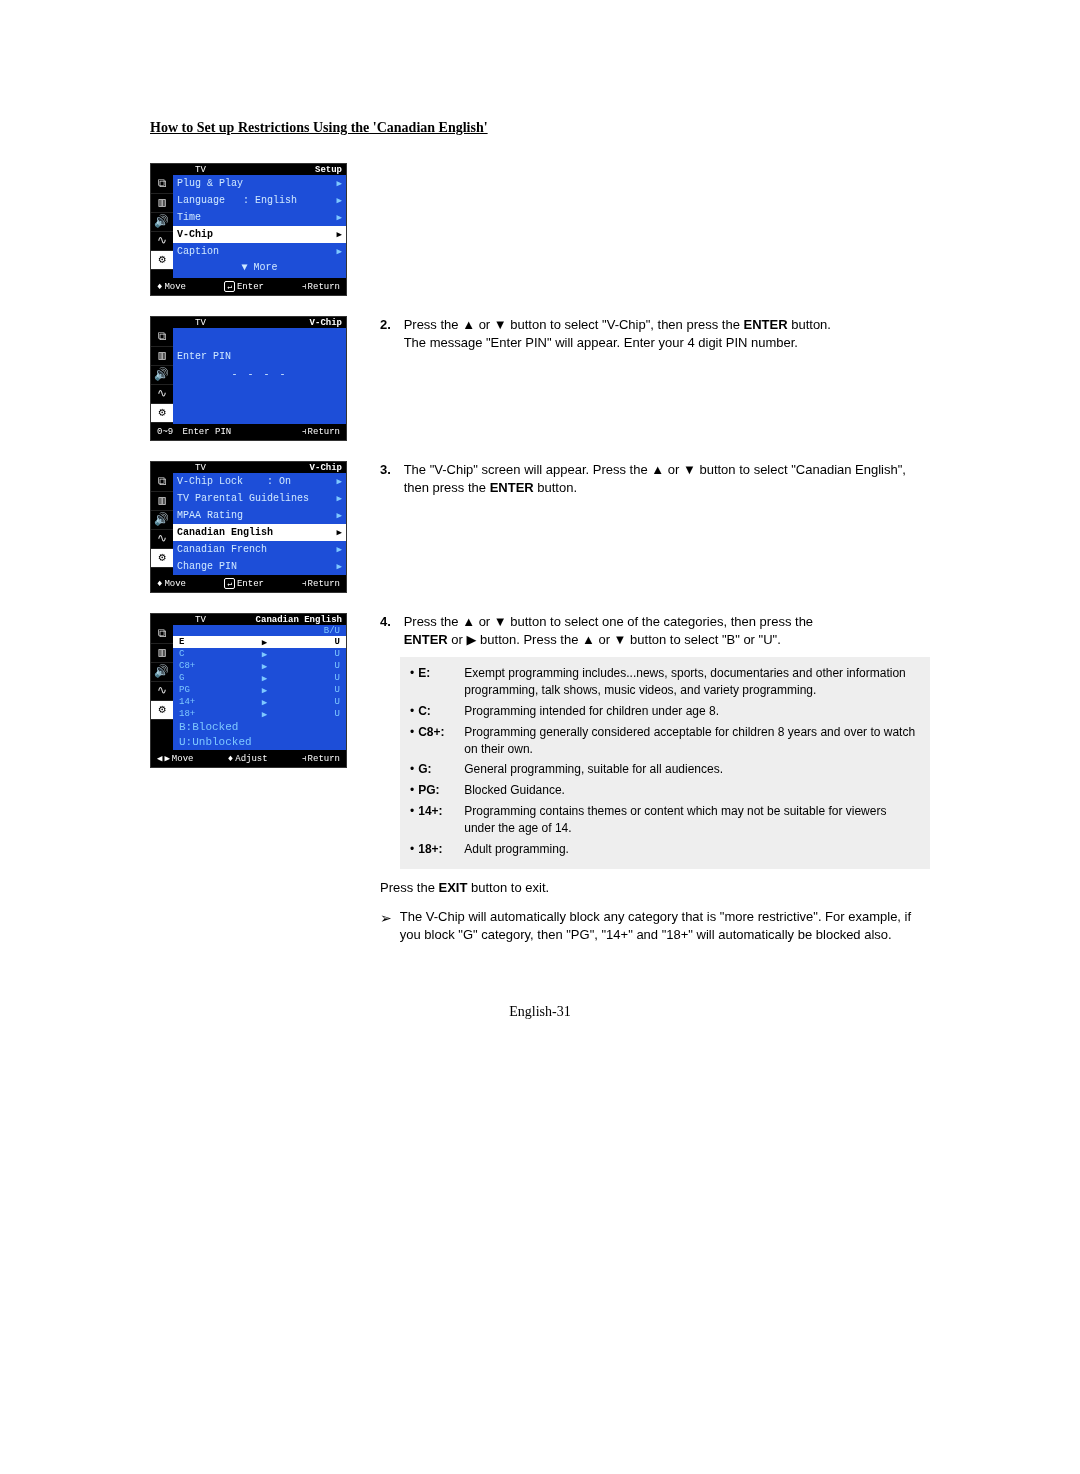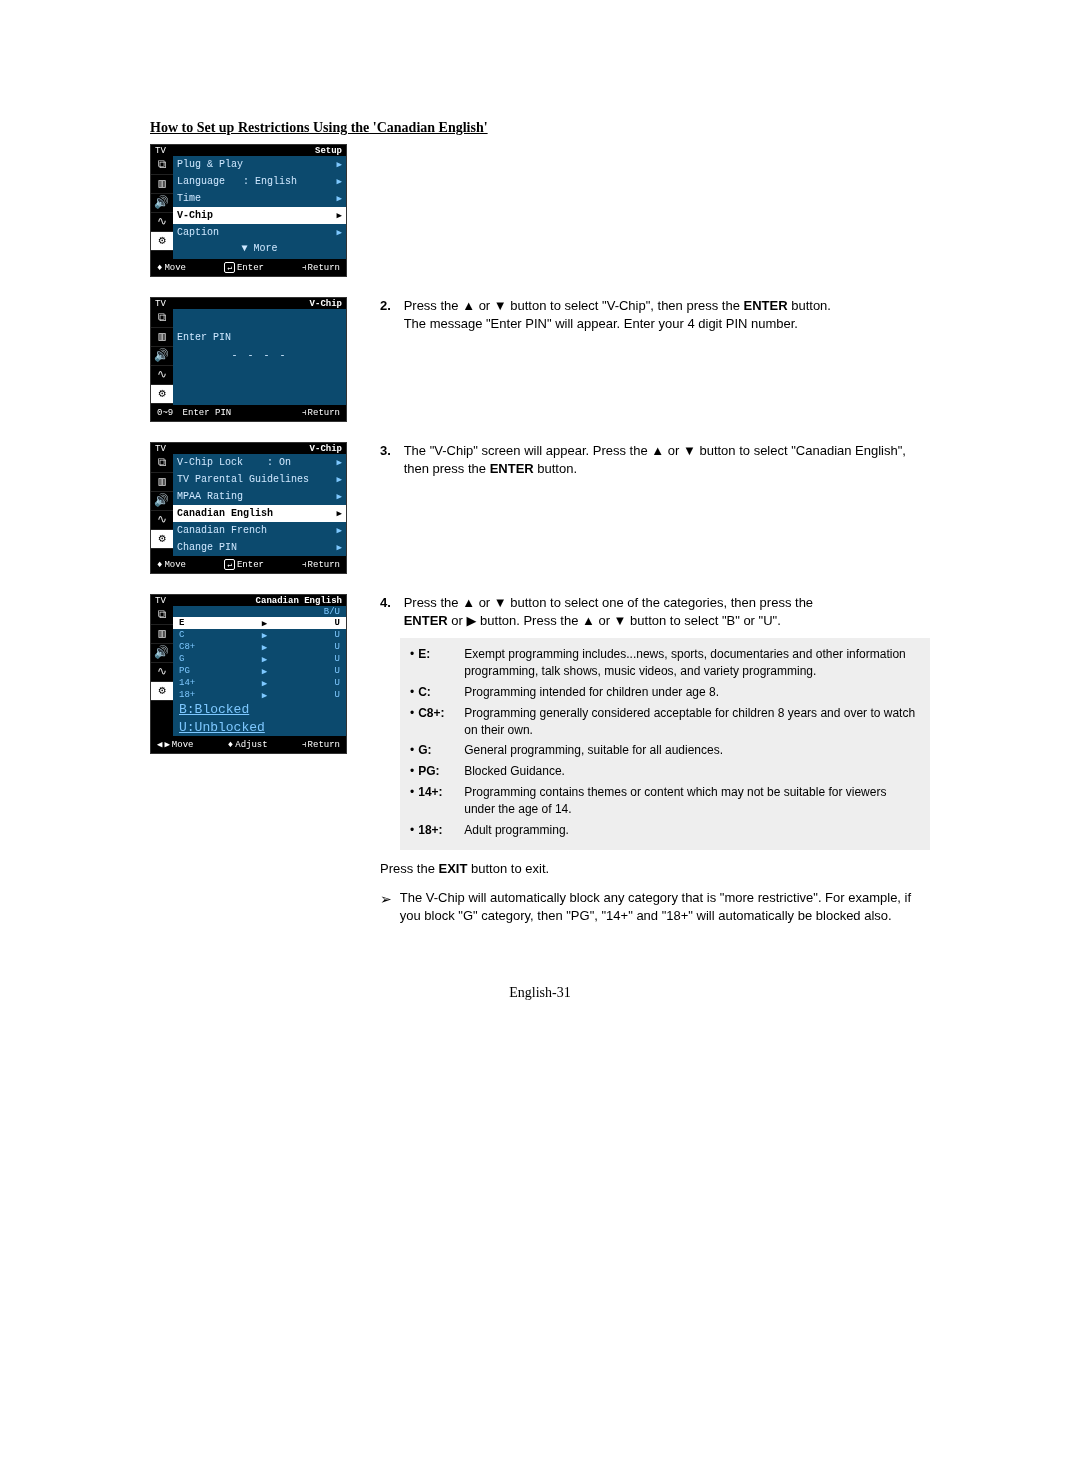--- a/index.html
+++ b/index.html
@@ -12,21 +12,21 @@
     width: 1080px;
   }
   .page {
     padding: 120px 150px 40px 150px;
   }
   .section-title {
     font-family: "Times New Roman", serif;
     font-weight: bold;
     text-decoration: underline;
     font-size: 14px;
-    margin-bottom: 8px;
+    margin-bottom: 27px;
   }
   .row {
     display: flex;
     align-items: flex-start;
     margin-bottom: 20px;
   }
   .col-left {
     width: 200px;
     flex: 0 0 200px;
   }
@@ -56,20 +56,21 @@
     font-size: 10px;
     border: 1px solid #333;
   }
   .osd-titlebar {
     display: flex;
     justify-content: space-between;
     padding: 1px 4px 0 4px;
     background: #000;
     color: #fff;
     font-size: 9px;
+    margin-left: 40px;
   }
   .osd-titlebar .right {
     font-weight: bold;
   }
   .osd-body {
     display: flex;
   }
   .osd-iconcol {
     width: 22px;
     flex: 0 0 22px;
@@ -85,21 +86,21 @@
     justify-content: center;
     border-bottom: 1px solid #222;
   }
   .osd-iconcell.sel {
     background: #fff;
   }
   .osd-iconcell .glyph { font-size: 12px; line-height: 1; color:#ddd; }
   .osd-iconcell.sel .glyph { color:#000; }
   .osd-menu {
     flex: 1;
-    background: #0c4a6e;
+    background: #1d4ed8;
   }
   .osd-item {
     display: flex;
     justify-content: space-between;
     align-items: center;
     padding: 2px 4px;
     height: 13px;
     color: #cfe8ff;
   }
   .osd-item.hl {
@@ -140,21 +141,21 @@
   }
   .rating-row {
     display:flex; align-items:center;
     padding:0 6px; height:12px; color:#7ec8ff;
   }
   .rating-row.hl { background:#fff; color:#000; font-weight:bold; }
   .rating-row .cat { width:40px; }
   .rating-row .mid { flex:1; text-align:center; }
   .rating-row .bu { width:30px; text-align:right; }
   .rating-legend {
-    color:#7ec8ff; padding:1px 6px; font-size:13px; line-height:1.2;text-decoration:underline;
+    color:#7ec8ff; padding:1px 6px; font-size:11px; line-height:1.2;
   }
   
   .defs {
     background: #eee;
     padding: 8px 10px;
     margin: 8px 0 10px 20px;
     font-size: 12px;
   }
   .defs-row { display:flex; margin-bottom:4px; }
   .defs-row .k { width:46px; font-weight:bold; }

